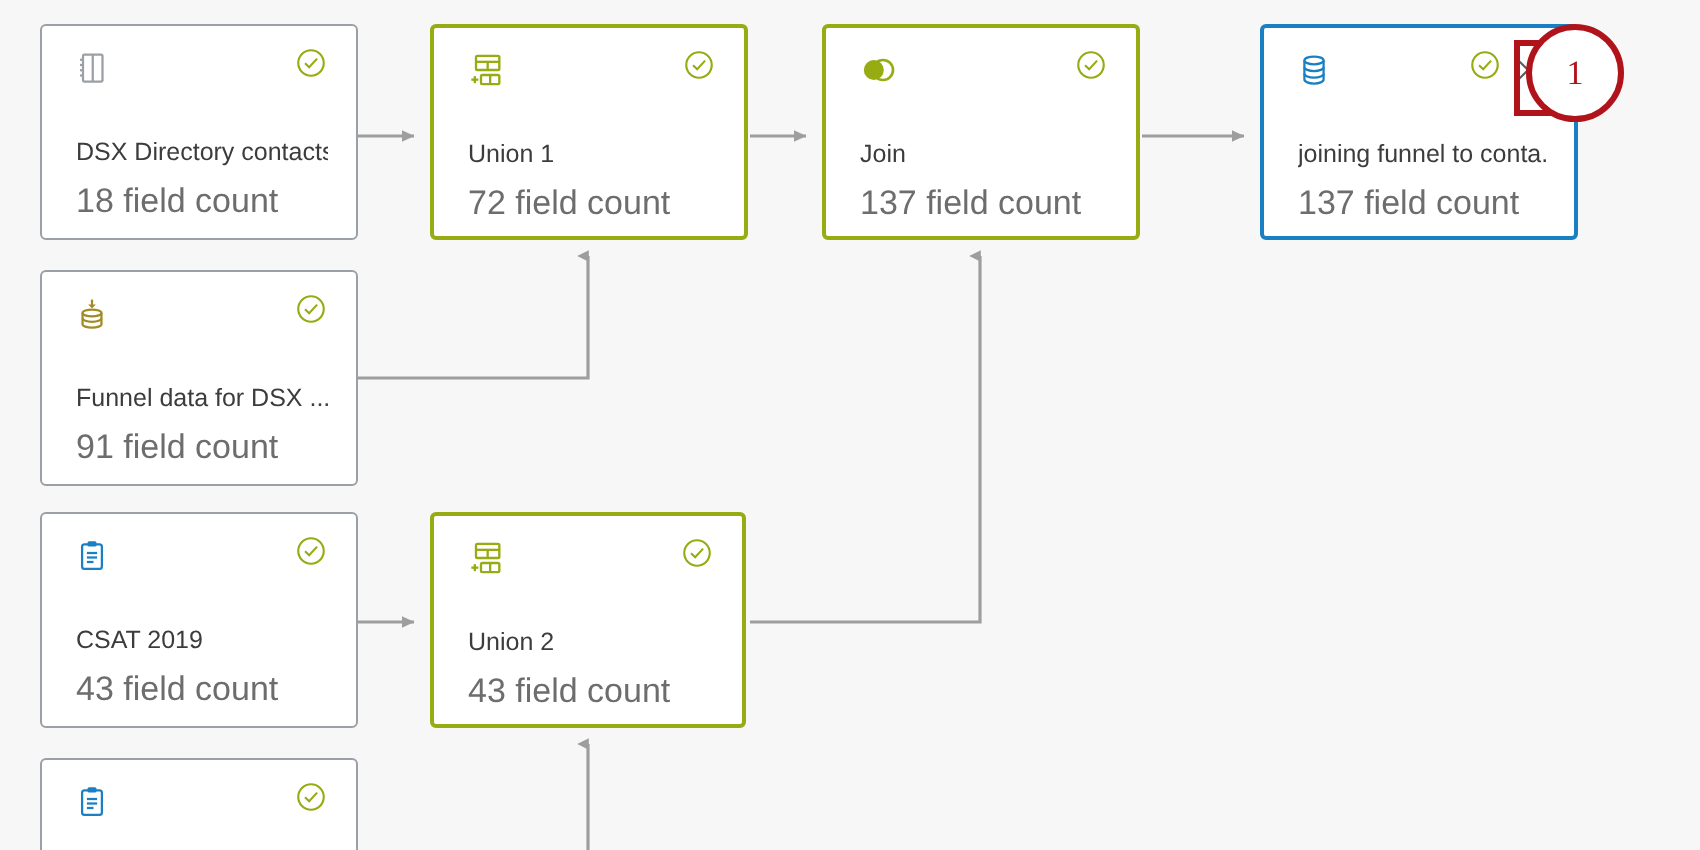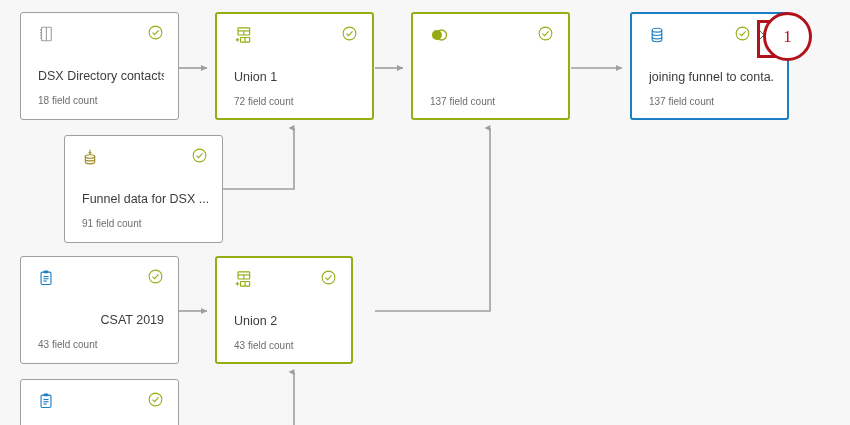--- a/index.html
+++ b/index.html
@@ -65,21 +65,21 @@
     color: #3c3c3c;
     line-height: 15px;
     white-space: nowrap;
     overflow: hidden;
     text-overflow: clip;
   }
   .node-sub {
     position: absolute;
     left: 17px;
     top: 81px;
-    font-size: 10px;
+    font-size: 17px;
     color: #6d6d6d;
     line-height: 14px;
   }
 
   .close-btn {
     width: 18px;
     height: 18px;
     display: flex;
     align-items: center;
     justify-content: center;
@@ -200,20 +200,21 @@
       </span>
       <span class="node-head-right">
         <span>
           <svg width="17" height="17" viewBox="0 0 24 24" fill="none" stroke="#97ab12" stroke-width="1.5">
             <circle cx="12" cy="12" r="9"></circle>
             <path d="M7.8 12.2 L10.7 15 L16.3 8.9"></path>
           </svg>
         </span>
       </span>
     </div>
+    <div class="node-title">Join</div>
     <div class="node-sub">137 field count</div>
   </div>
 
   <div class="node state-selected" style="left:630px;top:12px;width:159px;height:108px;">
     <div class="node-head">
       <span class="node-icon">
         <svg width="18" height="18" viewBox="0 0 24 24" fill="none" stroke="#1b7fc3" stroke-width="1.5">
           <ellipse cx="12" cy="5.6" rx="6.4" ry="2.6"></ellipse>
           <path d="M5.6 5.6 v12.8 c0 1.45 2.87 2.6 6.4 2.6 s6.4 -1.15 6.4 -2.6 V5.6"></path>
           <path d="M5.6 10.1 c0 1.45 2.87 2.6 6.4 2.6 s6.4 -1.15 6.4 -2.6"></path>
@@ -232,21 +233,21 @@
             <line x1="4.5" y1="4.5" x2="19.5" y2="19.5"></line>
             <line x1="19.5" y1="4.5" x2="4.5" y2="19.5"></line>
           </svg>
         </span>
       </span>
     </div>
     <div class="node-title">joining funnel to conta...</div>
     <div class="node-sub">137 field count</div>
   </div>
 
-  <div class="node state-default" style="left:20px;top:135px;width:159px;height:108px;margin-left:44px;">
+  <div class="node state-default" style="left:20px;top:135px;width:159px;height:108px;">
     <div class="node-head">
       <span class="node-icon">
         <svg width="18" height="18" viewBox="0 0 24 24" fill="none" stroke="#a08b24" stroke-width="1.5">
           <line x1="12" y1="2.4" x2="12" y2="7.6"></line>
           <path d="M9.4 5.6 L12 8.2 L14.6 5.6" fill="#a08b24" stroke="none"></path>
           <ellipse cx="12" cy="11.3" rx="6.3" ry="2.3"></ellipse>
           <path d="M5.7 11.3 v3.6 c0 1.27 2.82 2.3 6.3 2.3 s6.3 -1.03 6.3 -2.3 v-3.6"></path>
           <path d="M5.7 15.2 v3.6 c0 1.27 2.82 2.3 6.3 2.3 s6.3 -1.03 6.3 -2.3 v-3.6"></path>
         </svg>
       </span>
@@ -256,21 +257,21 @@
             <circle cx="12" cy="12" r="9"></circle>
             <path d="M7.8 12.2 L10.7 15 L16.3 8.9"></path>
           </svg>
         </span>
       </span>
     </div>
     <div class="node-title">Funnel data for DSX ...</div>
     <div class="node-sub">91 field count</div>
   </div>
 
-  <div class="node state-default" style="left:20px;top:256px;width:159px;height:108px;text-align:right;">
+  <div class="node state-default" style="left:20px;top:256px;width:159px;height:108px;">
     <div class="node-head">
       <span class="node-icon">
         <svg width="18" height="18" viewBox="0 0 24 24" fill="none" stroke="#1b7fc3" stroke-width="1.5">
           <rect x="5.4" y="4.2" width="13.2" height="16.4" rx="1.6"></rect>
           <rect x="9" y="2.1" width="6" height="3.6" rx="1.1" fill="#1b7fc3" stroke="none"></rect>
           <line x1="8.6" y1="10" x2="15.4" y2="10"></line>
           <line x1="8.6" y1="13" x2="15.4" y2="13"></line>
           <line x1="8.6" y1="16" x2="13" y2="16"></line>
         </svg>
       </span>
@@ -280,21 +281,21 @@
             <circle cx="12" cy="12" r="9"></circle>
             <path d="M7.8 12.2 L10.7 15 L16.3 8.9"></path>
           </svg>
         </span>
       </span>
     </div>
     <div class="node-title">CSAT 2019</div>
     <div class="node-sub">43 field count</div>
   </div>
 
-  <div class="node state-active" style="left:215px;top:256px;width:138px;height:108px;">
+  <div class="node state-active" style="left:215px;top:256px;width:158px;height:108px;">
     <div class="node-head">
       <span class="node-icon">
         <svg width="20" height="20" viewBox="0 0 24 24" fill="none" stroke="#97ab12" stroke-width="1.4">
           <rect x="6" y="3.5" width="14" height="8.5" rx="0.8"></rect>
           <line x1="6" y1="7.1" x2="20" y2="7.1"></line>
           <line x1="13" y1="7.1" x2="13" y2="12"></line>
           <rect x="9" y="15" width="11" height="5.5" rx="0.8"></rect>
           <line x1="14.5" y1="15" x2="14.5" y2="20.5"></line>
           <line x1="3.2" y1="17.8" x2="7.4" y2="17.8"></line>
           <line x1="5.3" y1="15.7" x2="5.3" y2="19.9"></line>

